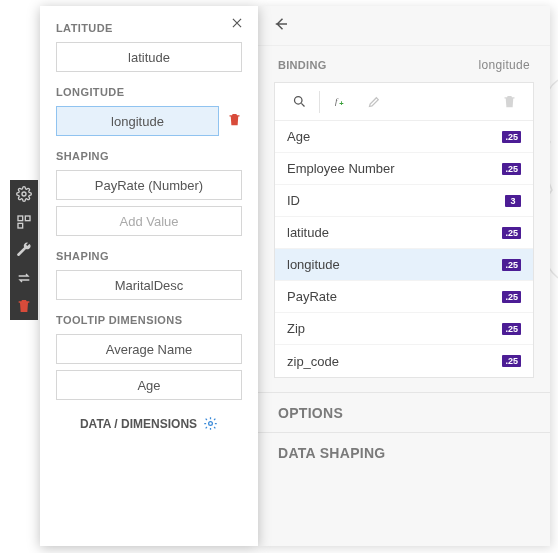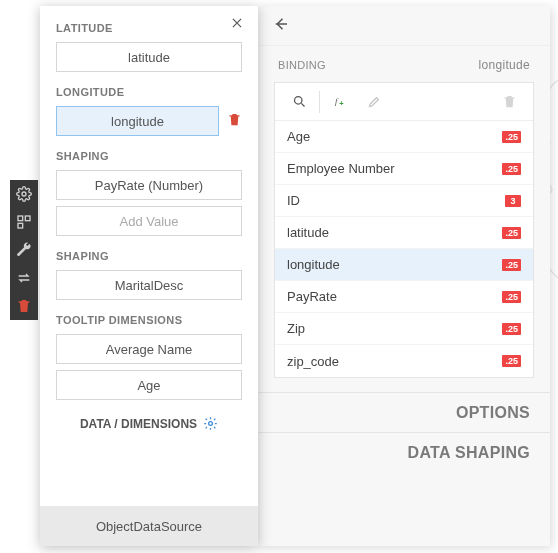--- a/index.html
+++ b/index.html
@@ -86,21 +86,21 @@
       height: 40px; display: flex; align-items: center; padding: 0 14px;
       border-bottom: 1px solid #eee;
     }
     .back-arrow { cursor: pointer; }
     .back-arrow svg { width: 18px; height: 18px; stroke:#555; }
     .rp-section-head {
       display: flex; align-items: center; justify-content: space-between;
       padding: 12px 20px 10px;
       font-size: 11px; color: #8a8a8a; letter-spacing: 0.3px;
     }
-    .rp-section-head .title { font-weight: 400; }
+    .rp-section-head .title { font-weight: 700; }
     .rp-section-head .hint { font-size: 12px; color: #888; text-transform: none; }
     .binding-card {
       margin: 0 16px 14px;
       background: #fff;
       border: 1px solid #e4e4e4;
     }
     .bc-toolbar {
       height: 38px; display: flex; align-items: center;
       border-bottom: 1px solid #eee; padding: 0 10px; gap: 6px;
     }
@@ -111,28 +111,28 @@
     .bc-spacer { flex:1; }
     .bc-list { display:flex; flex-direction:column; }
     .bc-item {
       height: 32px; display:flex; align-items:center; justify-content:space-between;
       padding: 0 12px; font-size: 13px; color:#444;
       border-bottom: 1px solid #f3f3f3; cursor:pointer;
     }
     .bc-item:last-child { border-bottom:none; }
     .bc-item.selected { background:#e6f1fb; }
     .bc-badge {
-      font-size: 9px; background:#ef4444; color:#fff;
+      font-size: 9px; background:#4c1d95; color:#fff;
       padding: 1px 3px; border-radius: 1px; font-weight:600;
       min-width: 16px; text-align:center;
     }
     .rp-accordion {
       height: 40px; display:flex; align-items:center; padding: 0 20px;
-      font-size: 16px; color:#7a7a7a; font-weight:600; letter-spacing:0.3px;
-      border-top:1px solid #e5e5e5; background:#f7f7f7; cursor:pointer;justify-content:flex-end;
+      font-size: 14px; color:#7a7a7a; font-weight:600; letter-spacing:0.3px;
+      border-top:1px solid #e5e5e5; background:#f7f7f7; cursor:pointer;
     }
     .map-bg {
       position:absolute; right:0; top:0; width:60px; height:553px;
       background:#fff; z-index:0;
     }
     .map-bg svg{ width:100%; height:100%; opacity:0.6;}
   </style>
 </head>
 <body>
 
@@ -222,23 +222,20 @@
         </div>
 
       <div class="lp-footer-link">
         <span>DATA / DIMENSIONS</span>
         <svg viewBox="0 0 24 24" fill="none" stroke="#3b8ad8" stroke-width="2">
             <circle cx="12" cy="12" r="3"></circle>
             <path d="M12 2v3M12 19v3M4.2 4.2l2.1 2.1M17.7 17.7l2.1 2.1M2 12h3M19 12h3M4.2 19.8l2.1-2.1M17.7 6.3l2.1-2.1"></path>
           </svg>
       </div>
     </div>
-    <div class="lp-dsrc">
-        <span>ObjectDataSource</span>
-      </div>
   </div>
 
   <div class="right-panel">
     <div class="rp-header">
       <div class="back-arrow">
         <svg viewBox="0 0 24 24" fill="none" stroke-width="2">
             <path d="M14 5l-7 7 7 7M5 12h15"></path>
           </svg>
       </div>
     </div>

